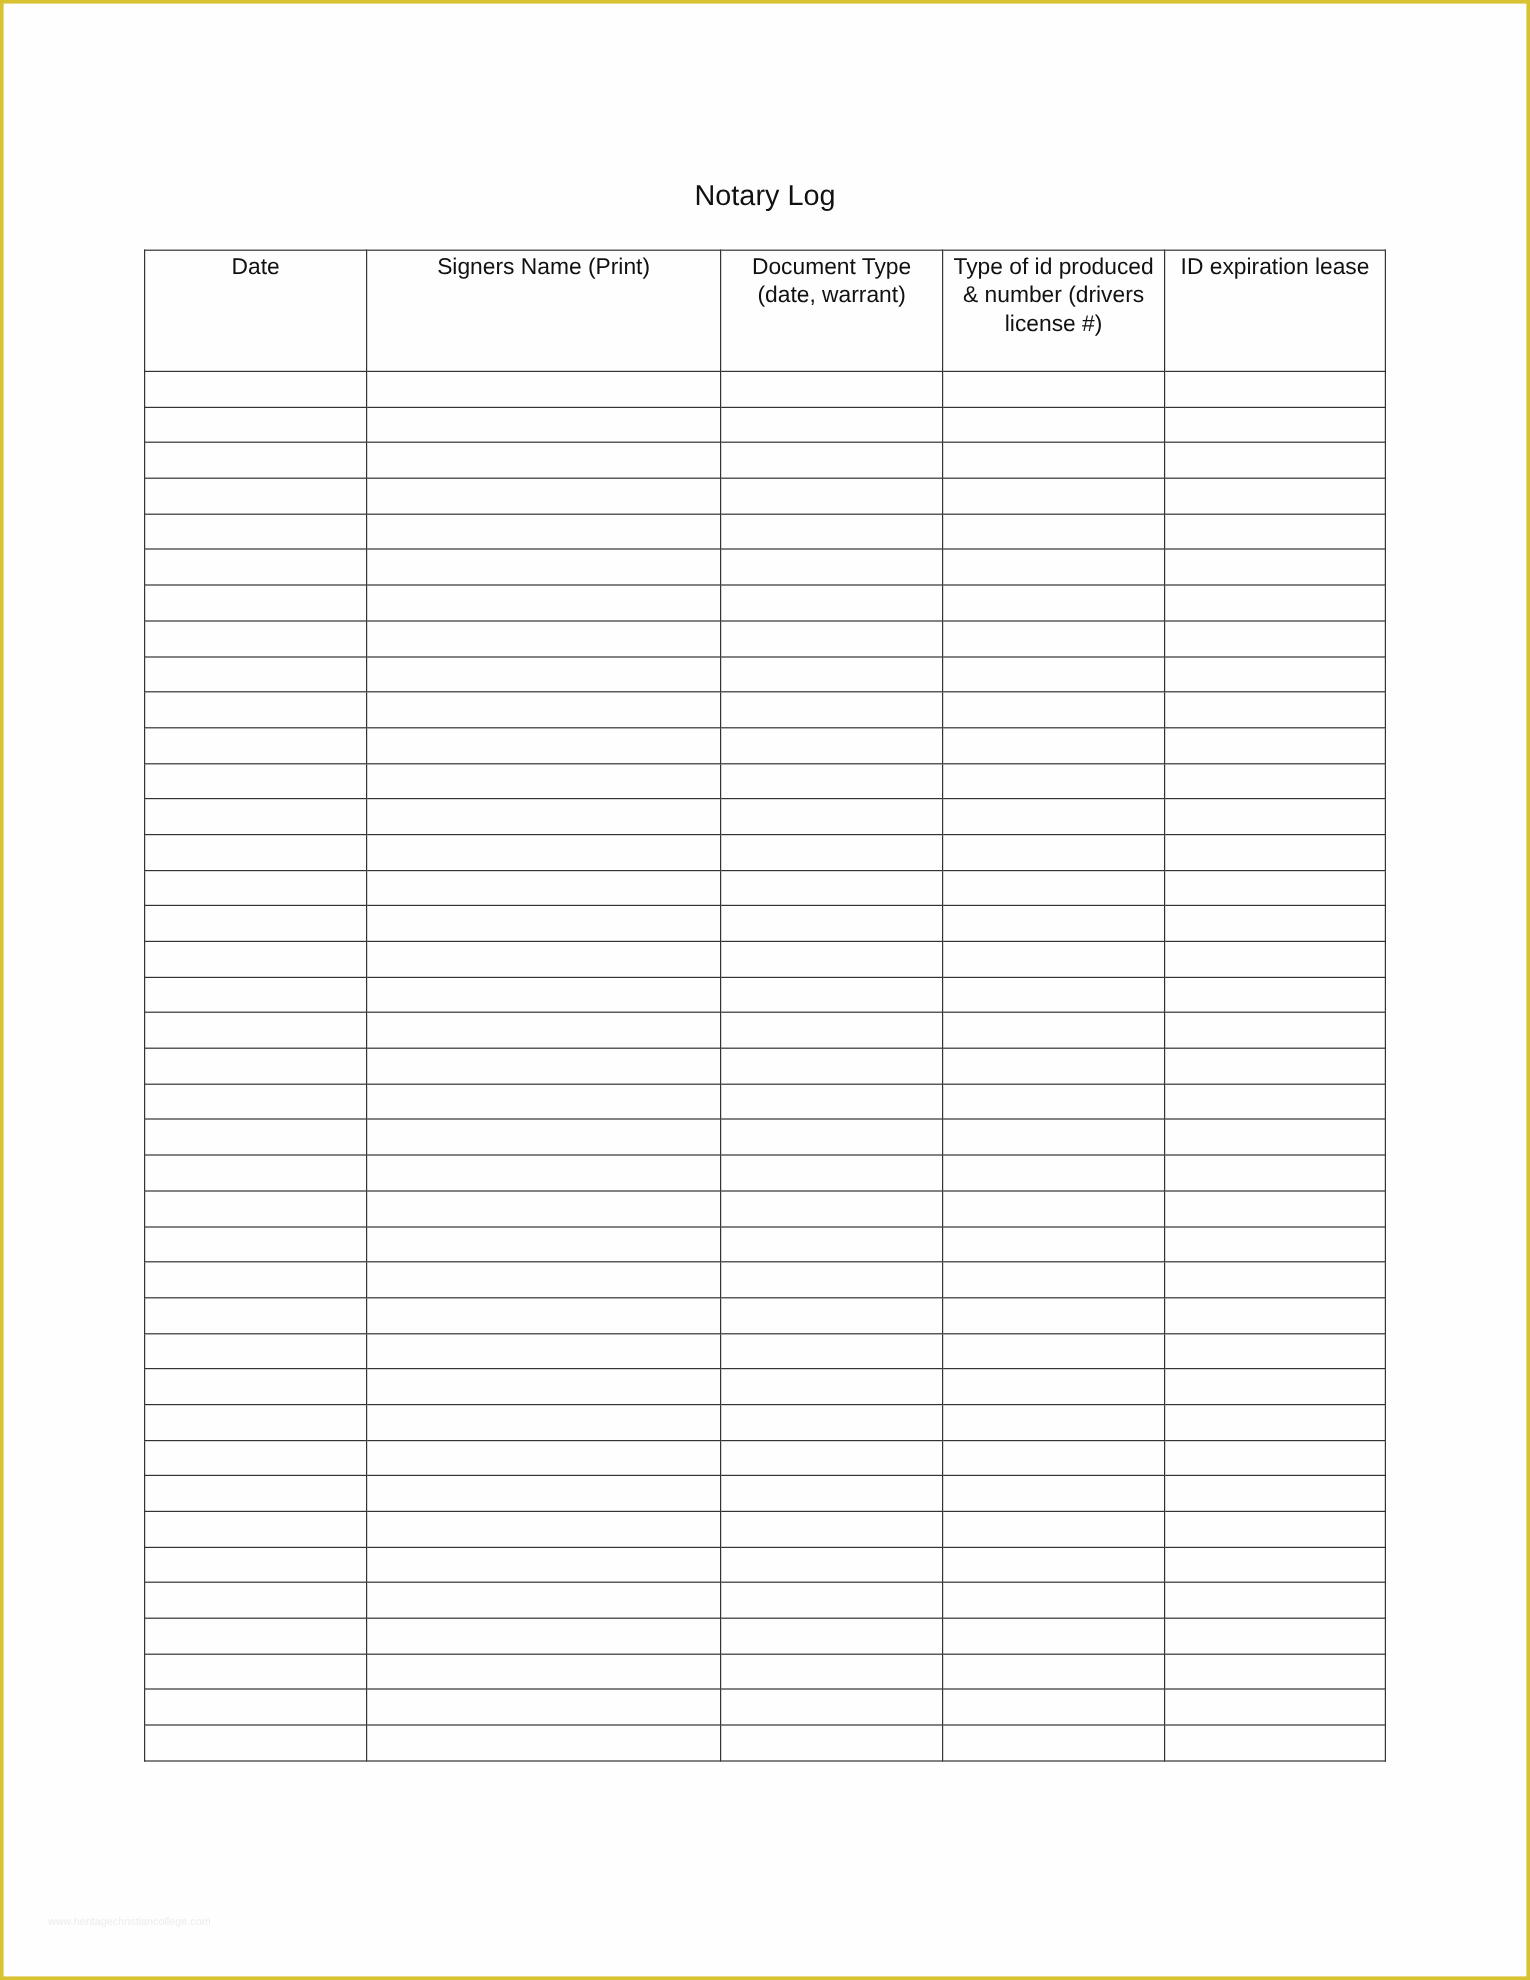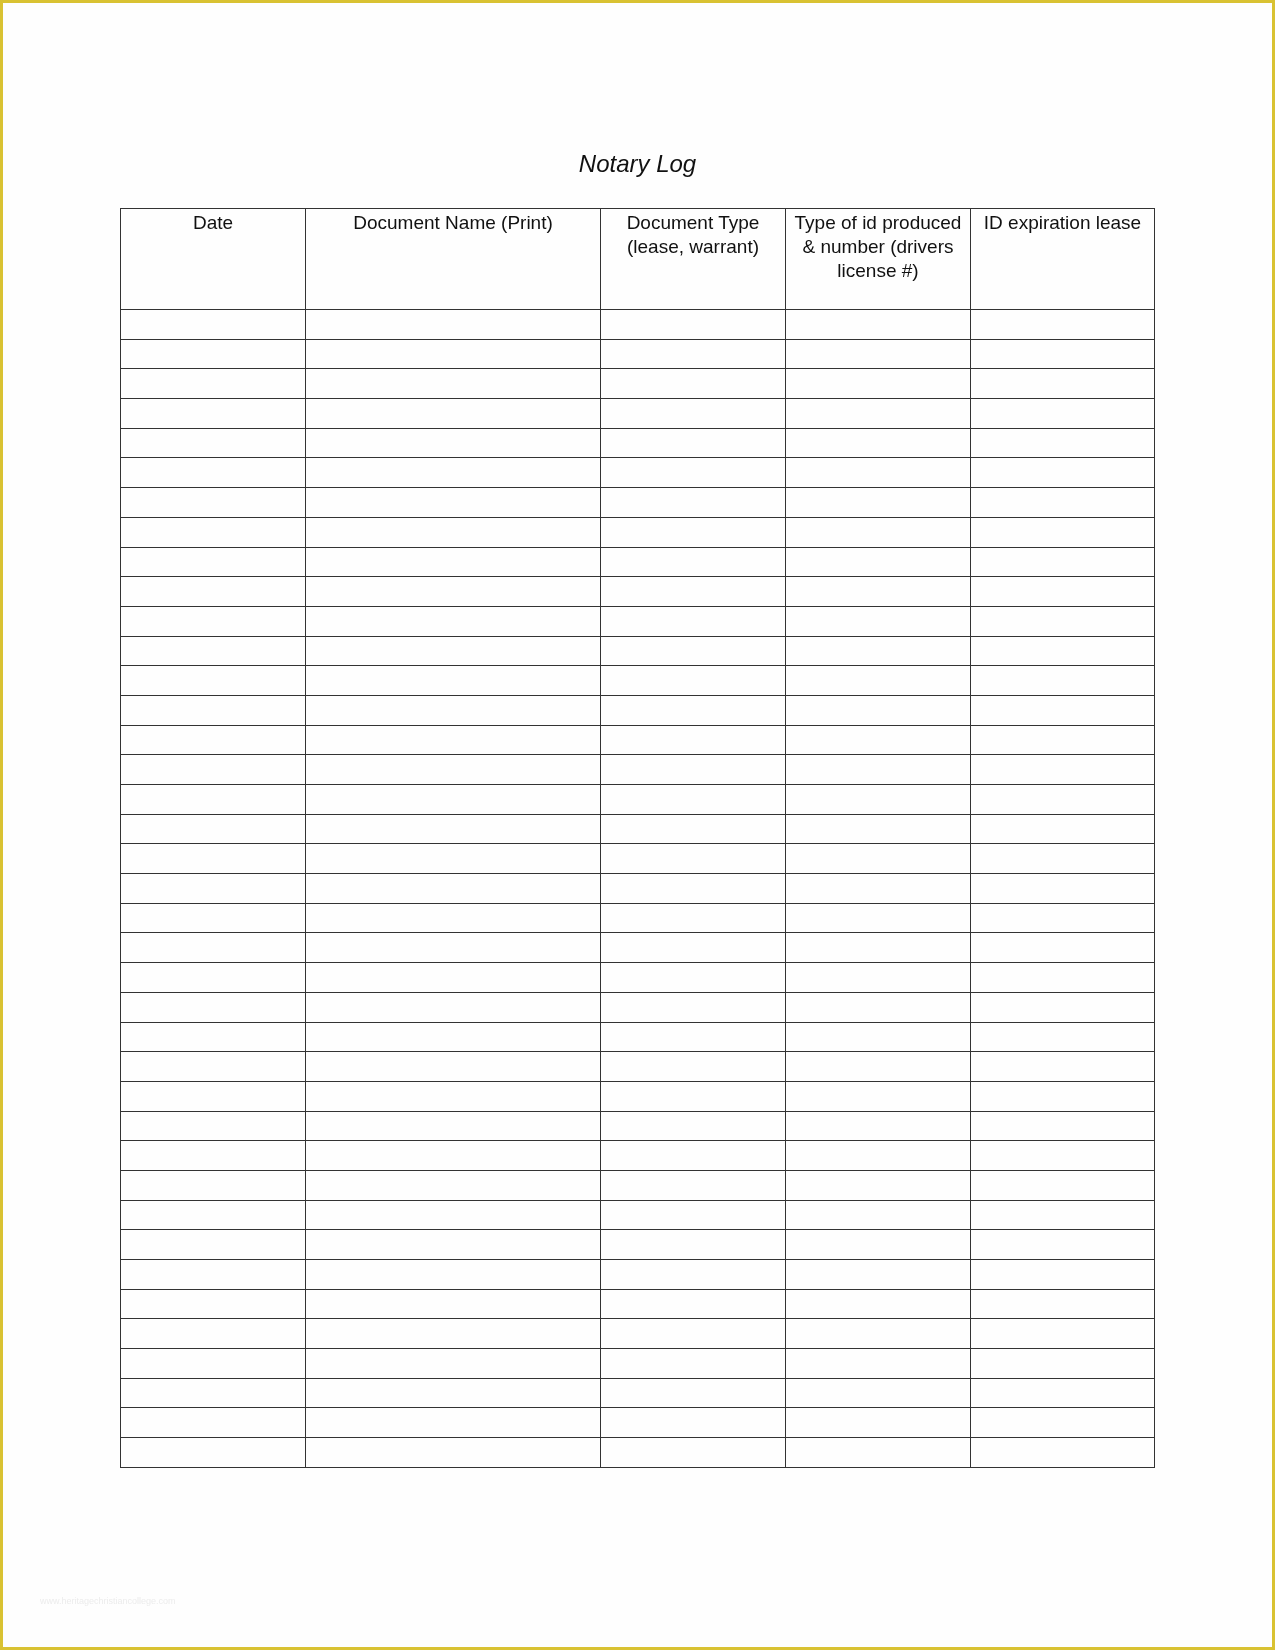--- a/index.html
+++ b/index.html
@@ -17,21 +17,20 @@
       border: 3px solid #d9c232;
       pointer-events: none;
     }
     .title {
       position: absolute;
       left: 0; width: 1275px;
       top: 150px;
       text-align: center;
       font-size: 24px;
       color: #111;
-      font-style: italic;
     }
     table.log {
       position: absolute;
       left: 120px; top: 208px;
       border-collapse: collapse;
       table-layout: fixed;
     }
     table.log th, table.log td {
       border: 1.6px solid #333;
       padding: 0;
@@ -65,22 +64,22 @@
   <colgroup id="cols">
       <col style="width: 185px;">
       <col style="width: 295px;">
       <col style="width: 185px;">
       <col style="width: 185px;">
       <col style="width: 184px;">
     </colgroup>
   <thead>
     <tr>
       <th>Date</th>
-      <th>Document Name (Print)</th>
-      <th>Document Type (lease, warrant)</th>
+      <th>Signers Name (Print)</th>
+      <th>Document Type (date, warrant)</th>
       <th>Type of id produced &amp; number (drivers license #)</th>
       <th>ID expiration lease</th>
     </tr>
   </thead>
   <tbody id="log-body">
       <tr>
         <td></td>
         <td></td>
         <td></td>
         <td></td>

